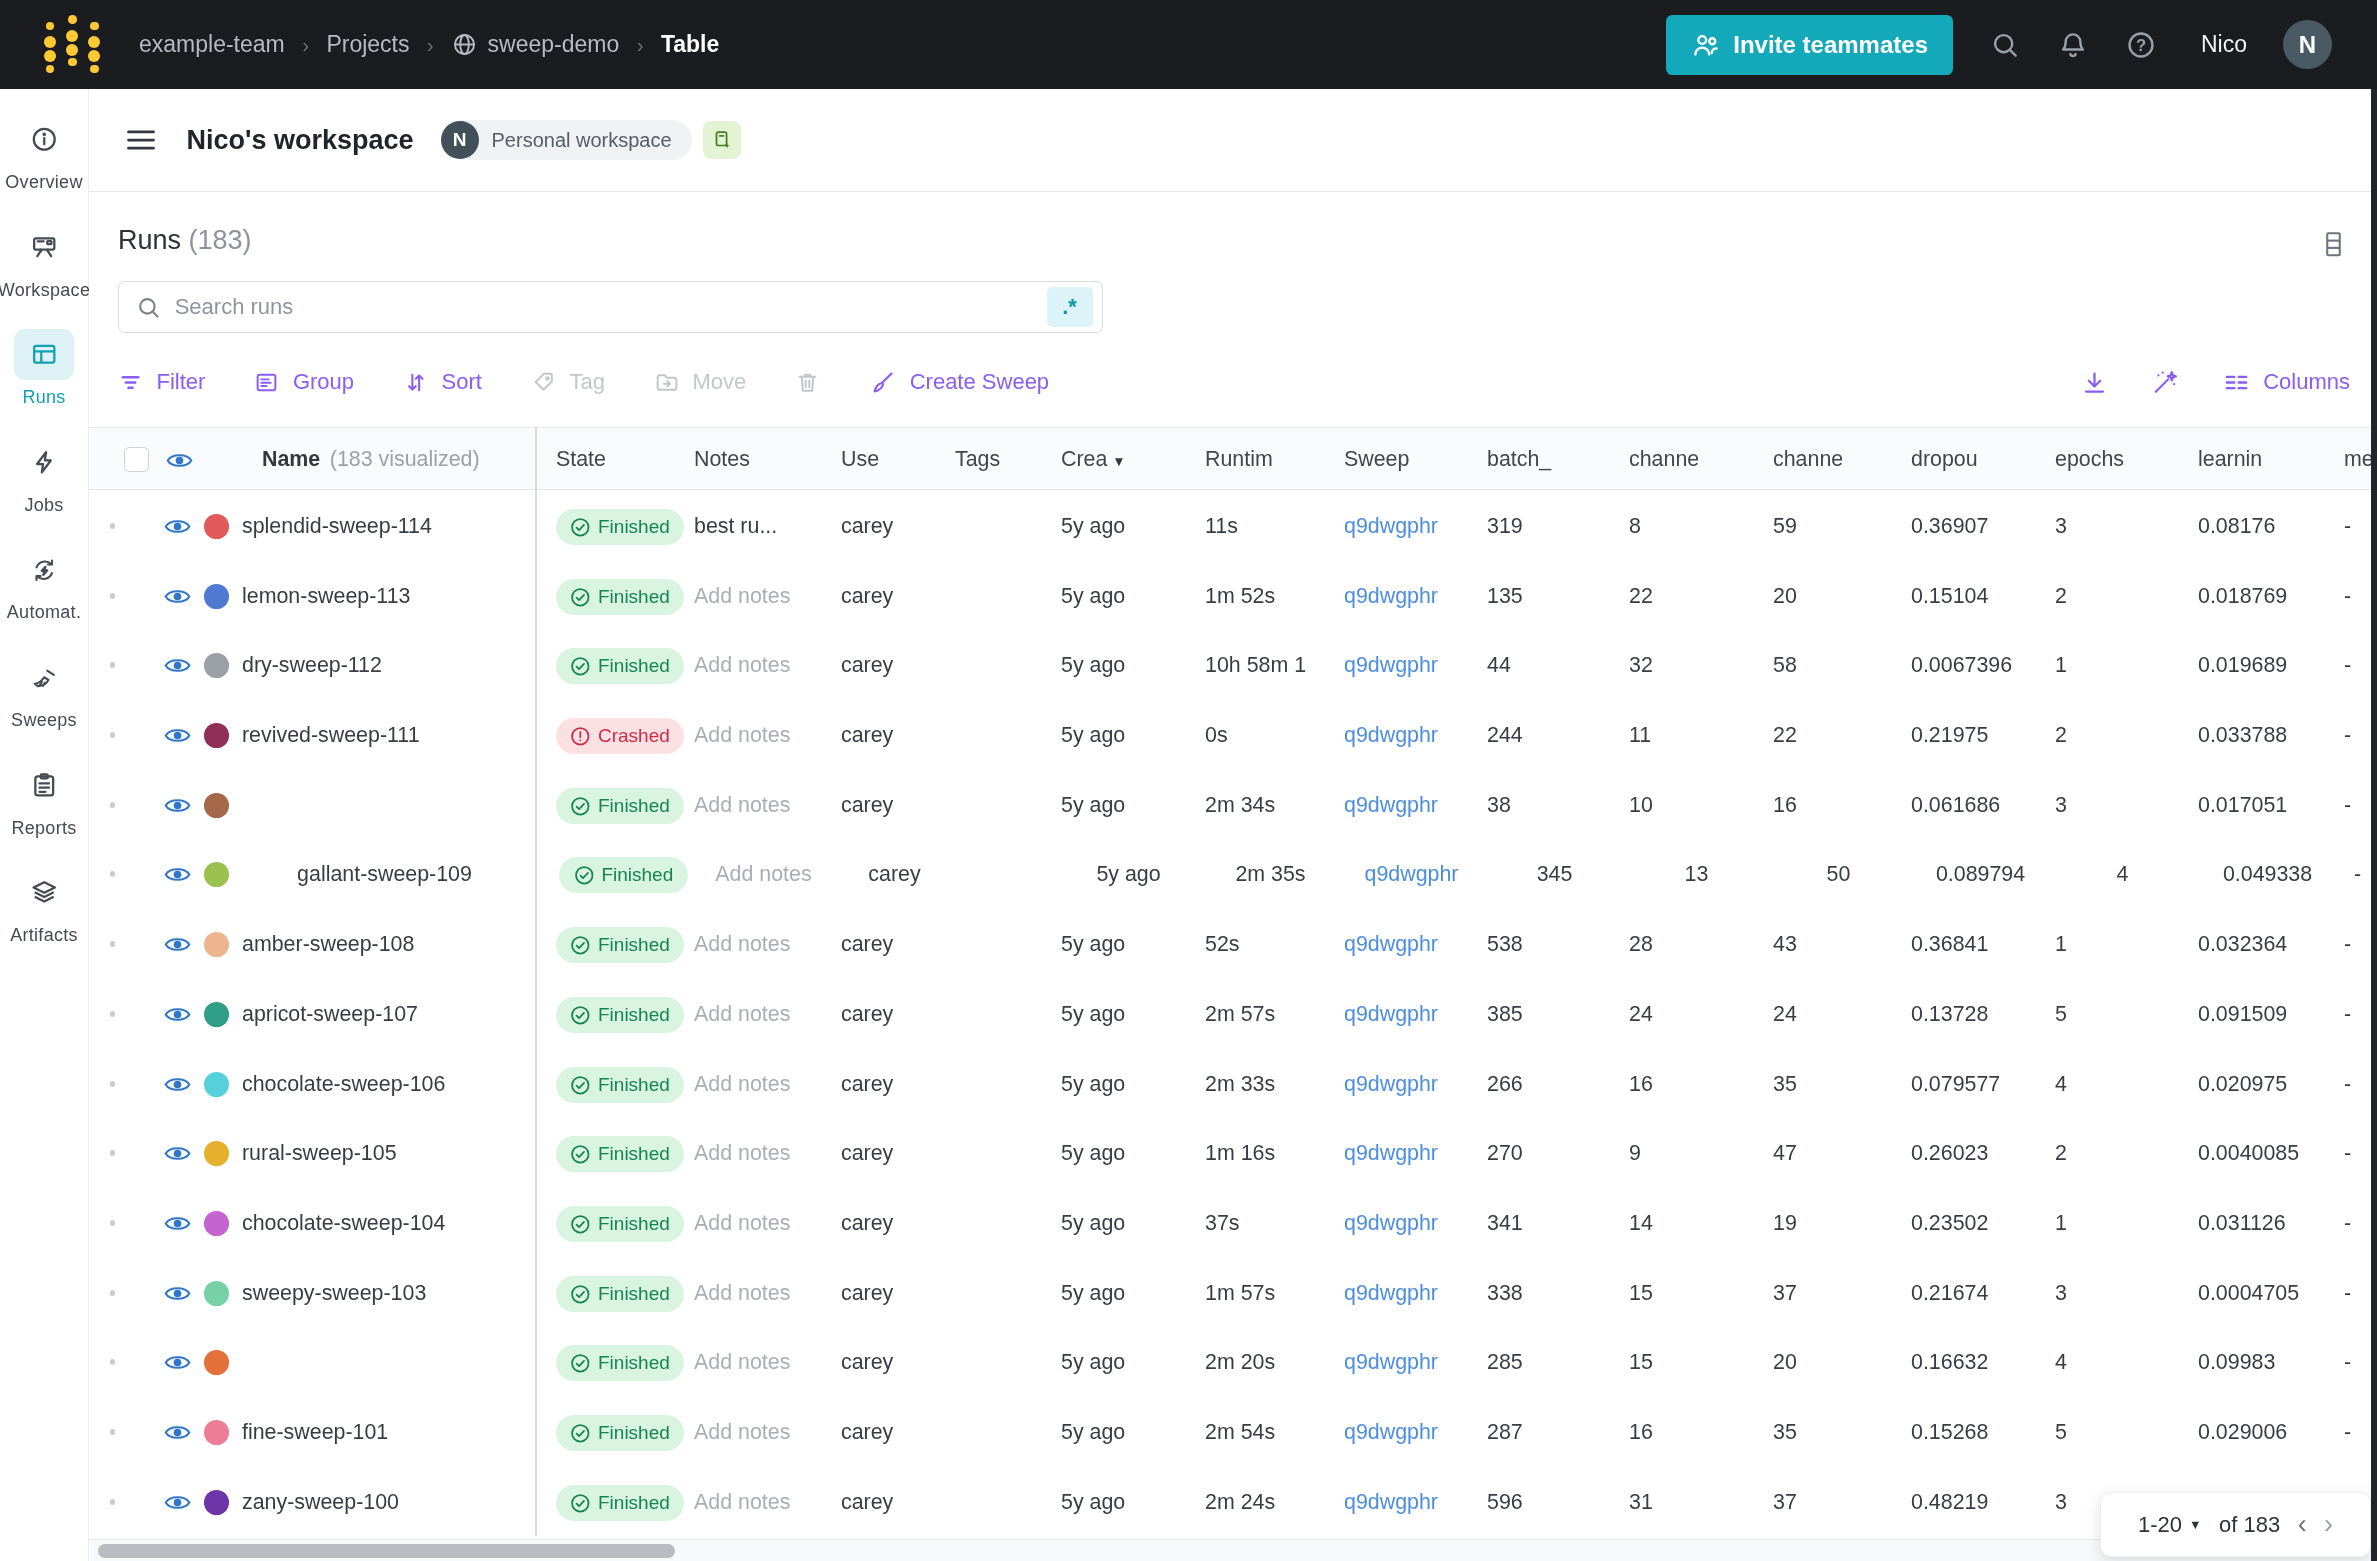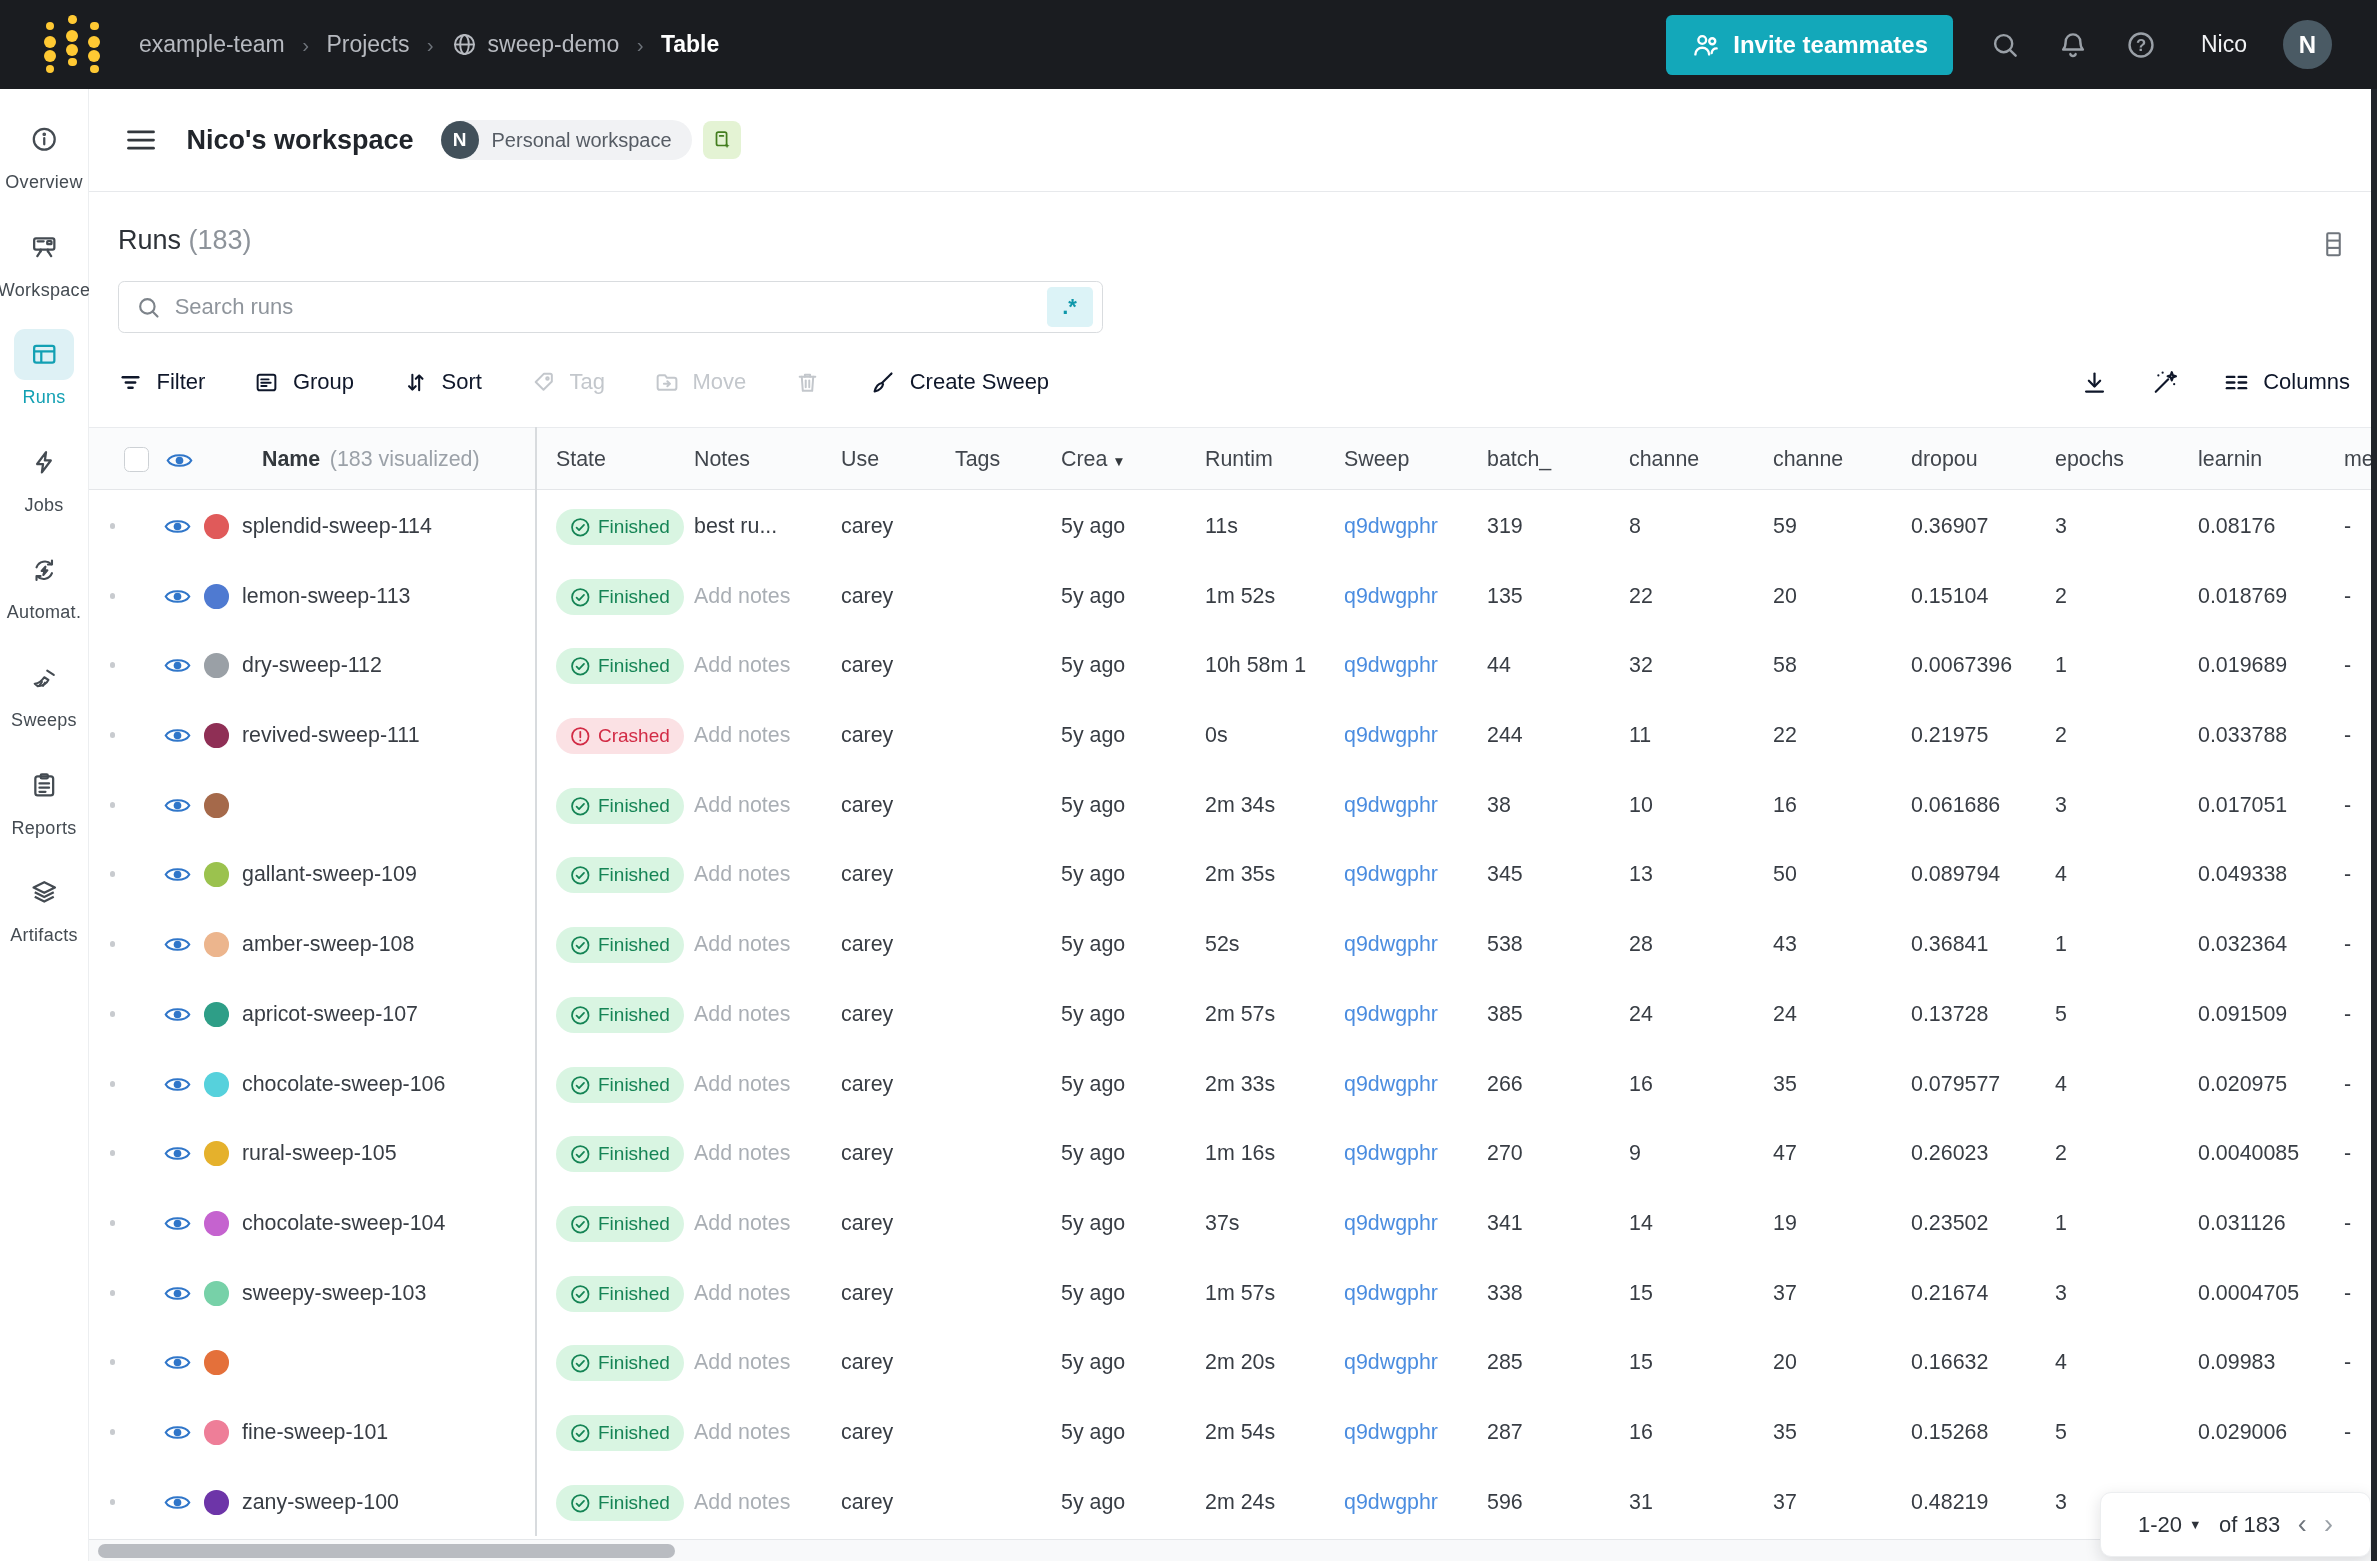--- a/index.html
+++ b/index.html
@@ -50,21 +50,21 @@
   .runs-title .cnt { color:#8d939a; }
   .panel-icons { position:absolute; top:141px; left:2232px; display:flex; align-items:center; gap:20.6px; color:#6f757c; }
 
   .searchbox { position:absolute; left:29px; top:192px; width:985px; height:52px; border:1.6px solid #d9dcdf; border-radius:6.3px; display:flex; align-items:center; padding:0 9.5px 0 16px; }
   .searchbox .q { color:#7d838a; margin-right:12.7px; }
   .searchbox input { border:none; outline:none; flex:1; font-size:22px; color:#33383d; font-family:inherit; }
   .searchbox input::placeholder { color:#8f959c; }
   .regex-chip { width:46px; height:40px; background:#dcf3f7; border-radius:4.8px; color:#0e97aa; font-size:22px; font-weight:700; display:flex; align-items:center; justify-content:center; cursor:pointer; }
 
   .toolbar { position:absolute; left:29px; top:269px; width:2232px; height:48px; display:flex; align-items:center; }
-  .tbtn { display:flex; align-items:center; gap:13.5px; font-size:22px; color:#0f172a; margin-right:49px; cursor:pointer; white-space:nowrap; }
+  .tbtn { display:flex; align-items:center; gap:13.5px; font-size:22px; color:#8b5cf6; margin-right:49px; cursor:pointer; white-space:nowrap; }
   .tbtn.disabled { color:#c3c7cc; cursor:default; }
   .tb-right { margin-left:auto; display:flex; align-items:center; gap:43px; }
 
   
   .thead { position:absolute; left:0; top:338px; width:2282px; height:63px; background:#fafbfc; border-top:1.6px solid #e9ebee; border-bottom:1.6px solid #e4e6e9; }
   .hcell { position:absolute; top:0; height:63px; line-height:62px; font-size:21.4px; color:#41464d; overflow:hidden; white-space:nowrap; }
   .hcell .sortarr { font-size:13.5px; margin-left:4.8px; color:#33383d; }
   .chk { position:absolute; left:35px; top:19px; width:25px; height:25px; border:1.6px solid #cdd1d5; border-radius:5.5px; background:#fff; cursor:pointer; }
   .head-eye { position:absolute; left:77px; top:23px; }
   .namehead { position:absolute; left:153px; top:0; height:63px; line-height:62px; font-size:21.4px; white-space:nowrap; }
@@ -558,21 +558,21 @@
         <span class="cell" style="left:1116px;width:131px">2m 34s</span>
         <span class="cell" style="left:1255px;width:135px"><a class="sweeplink">q9dwgphr</a></span>
         <span class="cell" style="left:1398px;width:135px">38</span>
         <span class="cell" style="left:1540px;width:135px">10</span>
         <span class="cell" style="left:1684px;width:131px">16</span>
         <span class="cell" style="left:1822px;width:139px">0.061686</span>
         <span class="cell" style="left:1966px;width:135px">3</span>
         <span class="cell" style="left:2109px;width:139px">0.017051</span>
         <span class="cell" style="left:2255px;width:27px">-</span>
       </div>
-      <div class="trow" style="top: 348px;">
+      <div class="trow" style="top: 348px; text-align: center;">
     <span class="dragdot"></span>
     <span class="roweye">
           <svg width="27" height="19" viewBox="0 0 24 16" fill="none">
             <path d="M1.5 8C5 1.8 19 1.8 22.5 8C19 14.2 5 14.2 1.5 8Z" stroke="#3076c9" stroke-width="1.8"></path>
             <circle cx="12" cy="8" r="3.4" fill="#3076c9"></circle>
           </svg>
         </span>
     <span class="rundot" style="background:#9bc24e"></span>
     <span class="cell namecell">gallant-sweep-109</span>
         <span class="cell" style="left:467px;width:135px"><span class="badge finished">

